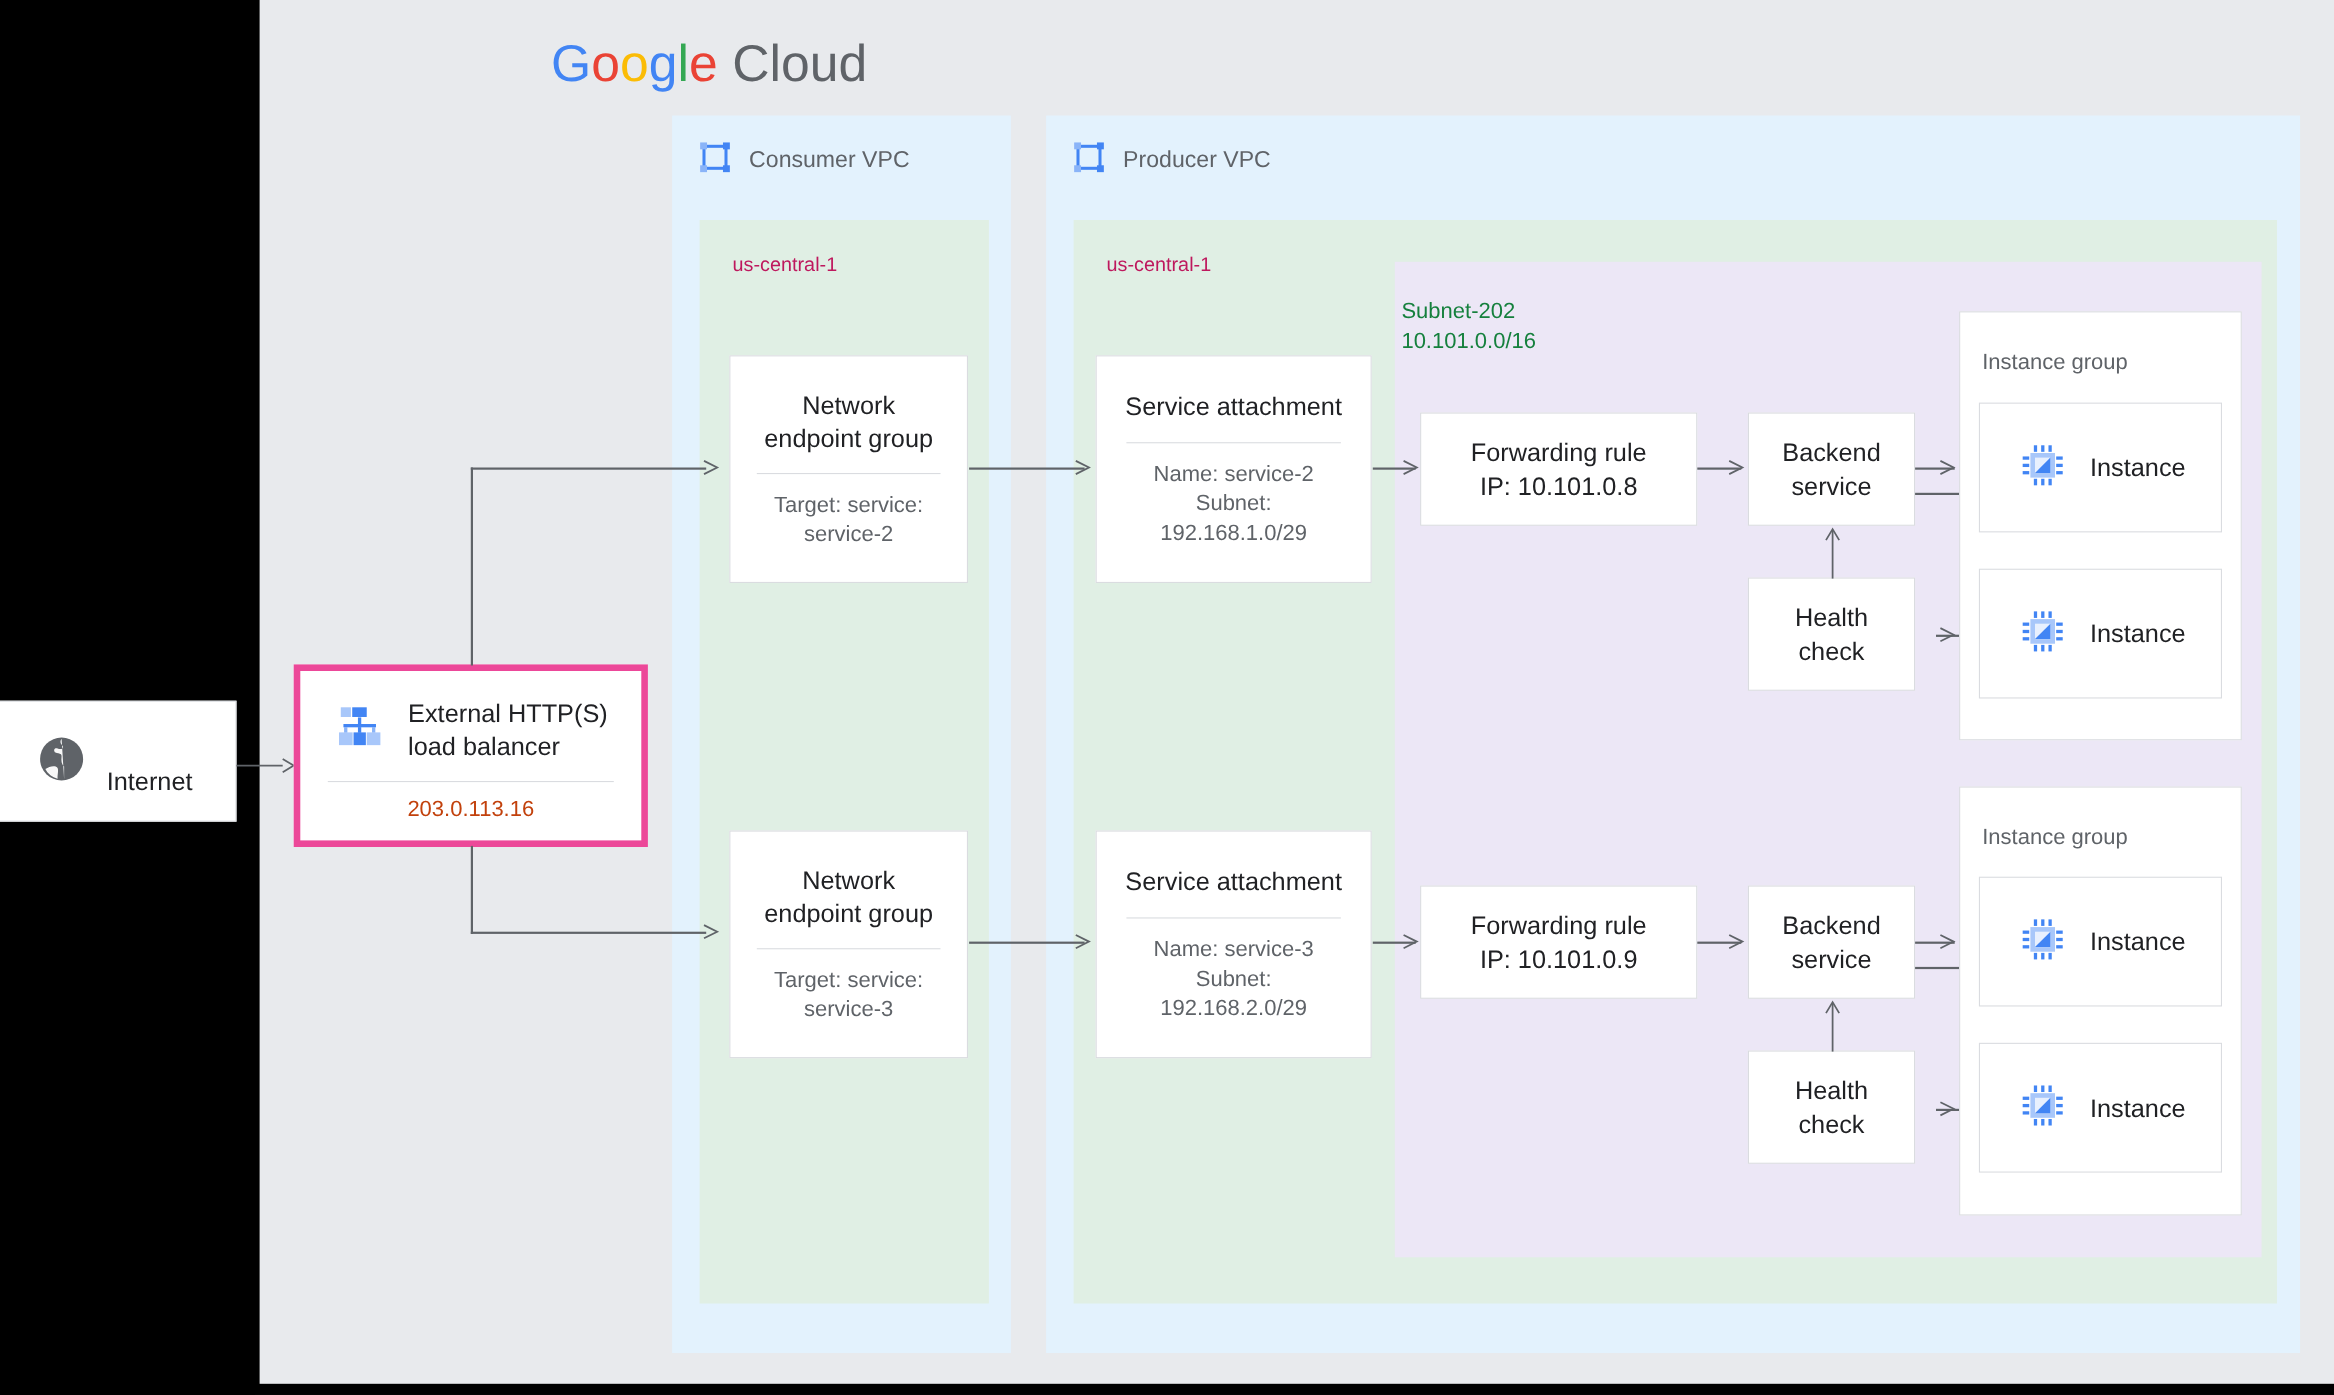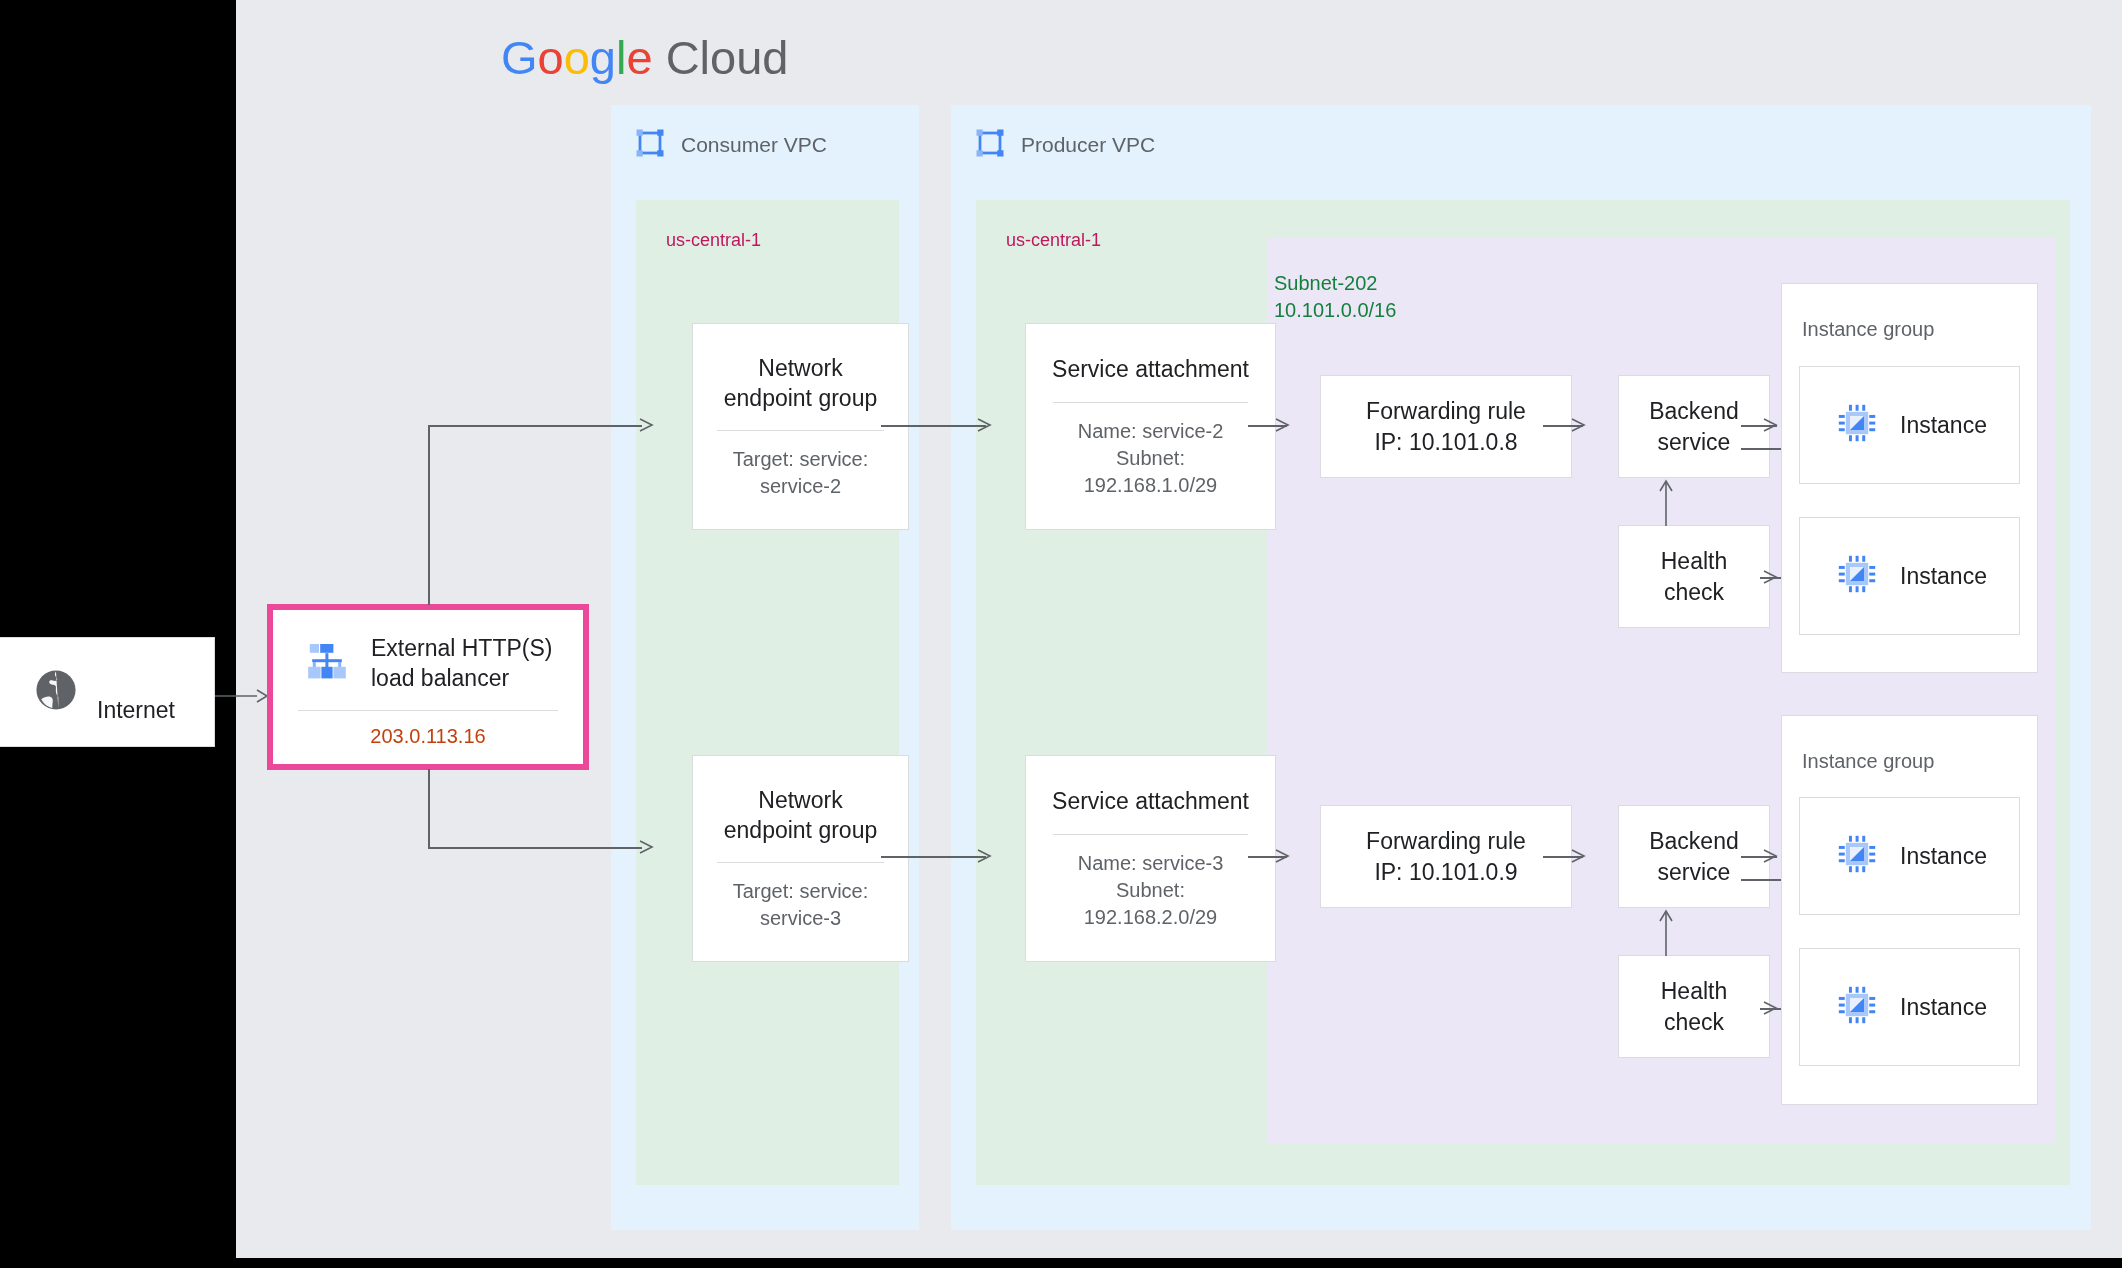--- a/index.html
+++ b/index.html
@@ -67,21 +67,20 @@
   .subnet-label {
     position: absolute; left: 6px; top: 32px;
     font-size: 20px; color: #15803d; line-height: 1.35; white-space: nowrap;
   }
 
   
   .card {
     position: absolute; background: #fff; border: 1px solid #dadce0;
     display: flex; flex-direction: column; align-items: center;
     justify-content: center;
-    margin-left: 29px;
   }
   .card-title {
     font-size: 23px; color: #202124; text-align: center; line-height: 1.32;
   }
   .card-div {
     width: 78%; height: 1px; background: #dadce0; margin: 17px 0 15px;
   }
   .card-sub {
     font-size: 20px; color: #5f6368; text-align: center; line-height: 1.35;
   }

